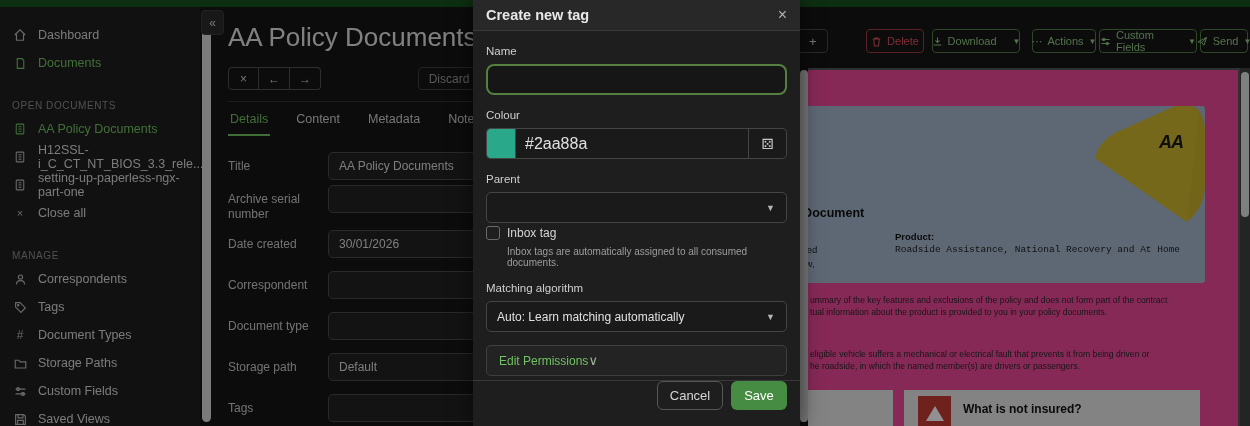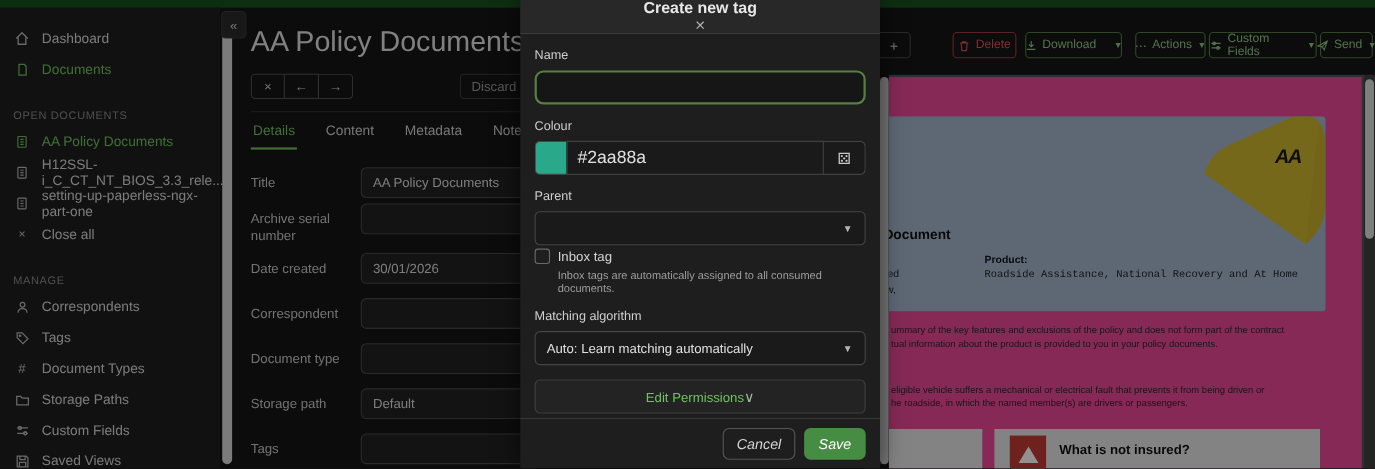--- a/index.html
+++ b/index.html
@@ -64,40 +64,40 @@
   .graybox { position:absolute; background:#e7e7e7; }
   .ni-icon { position:absolute; left:110px; top:326px; width:33px; height:34px; background:#c23b33; display:flex; align-items:center; justify-content:center; }
   .ni-icon .tri { width:0; height:0; border-left:9px solid transparent; border-right:9px solid transparent; border-bottom:15px solid #fff; }
   .ni-head { position:absolute; left:155px; top:332px; font-size:12px; font-weight:bold; color:#111; }
   .v-scroll-track { position:absolute; right:0; top:0; width:10px; height:358px; background:#404040; }
   .v-scroll-thumb { position:absolute; right:1px; top:4px; width:8px; height:145px; background:#e0e0e0; border-radius:4px; }
 
   
   .backdrop { position:absolute; inset:0; background:rgba(0,0,0,0.43); z-index:40; }
   .modal { position:absolute; left:473px; top:0; width:327px; height:426px; background:#1e1e1e; z-index:50; box-shadow:0 0 20px rgba(0,0,0,.6); display:flex; flex-direction:column; }
-  .modal-header { height:31px; background:#282828; border-bottom:1px solid #3a3a3a; display:flex; align-items:center; justify-content:space-between; padding:0 13px;flex-direction:column; }
+  .modal-header { height:31px; background:#282828; border-bottom:1px solid #3a3a3a; display:flex; align-items:center; justify-content:space-between; padding:0 13px; }
   .modal-title { font-size:14.5px; font-weight:bold; color:#e8e8e8; }
   .modal-x { color:#b0b0b0; font-size:16px; line-height:1; cursor:pointer; }
   .modal-body { flex:1; padding:14px 13px 0; position:relative; }
   .mlabel { font-size:11.5px; color:#cfcfcf; }
   .name-input { margin-top:7px; width:100%; height:31px; background:#161616; border:2px solid #55803f; border-radius:8px; color:#e0e0e0; font-size:12px; padding:0 9px; outline:none; }
   .colour-group { margin-top:7px; display:flex; height:31px; }
   .swatch { width:29px; border:1px solid #454545; border-right:none; border-radius:5px 0 0 5px; }
   .hexfield { flex:1; border:1px solid #454545; color:#e0e0e0; font-size:16px; display:flex; align-items:center; padding-left:9px; background:#1a1a1a; }
   .dice-btn { width:38px; border:1px solid #454545; border-left:none; border-radius:0 5px 5px 0; color:#c8c8c8; font-size:14px; display:flex; align-items:center; justify-content:center; background:#1a1a1a; }
   .mselect { margin-top:7px; width:100%; height:31px; background:#1a1a1a; border:1px solid #454545; border-radius:5px; color:#e0e0e0; font-size:12px; display:flex; align-items:center; padding:0 10px; position:relative; }
   .mselect .sel-caret { position:absolute; right:11px; color:#b5b5b5; font-size:9px; }
   .chk-row { display:flex; align-items:flex-start; gap:7px; margin-top:3px; }
   .chk { width:14px; height:14px; border:1px solid #6a6a6a; border-radius:3px; background:transparent; }
   .chk-label { font-size:12px; color:#d5d5d5; }
   .hint { margin:6px 0 0 21px; font-size:10px; color:#9d9d9d; }
-  .perm-box { margin-top:13px; height:31px; border:1px solid #3f3f3f; background:#232323; border-radius:5px; display:flex; align-items:center; justify-content:center; padding:0 12px; }
+  .perm-box { margin-top:13px; height:31px; border:1px solid #3f3f3f; background:#232323; border-radius:5px; display:flex; align-items:center; justify-content:flex-start; padding:0 12px; }
   .perm-label { font-size:12px; color:#71c262; }
   .perm-chev { color:#9fb79a; font-size:13px; }
-  .modal-footer { height:46px; border-top:1px solid #383838; display:flex; align-items:center; justify-content:flex-end; gap:8px; padding:0 13px;font-style:italic; }
+  .modal-footer { height:46px; border-top:1px solid #383838; display:flex; align-items:flex-start; justify-content:flex-end; gap:8px; padding:0 13px; }
   .cancel-btn { width:66px; height:29px; border:1px solid #565656; border-radius:6px; background:transparent; color:#d6d6d6; font-size:13px; display:flex; align-items:center; justify-content:center; }
   .save-btn { width:56px; height:29px; border:none; border-radius:6px; background:#468c42; color:#fff; font-size:13px; display:flex; align-items:center; justify-content:center; }
   .sp { margin-top:14px; }
   svg { display:block; }
 </style>
 </head>
 <body>
 
 <div class="screen">
   <div class="topstrip"></div>

